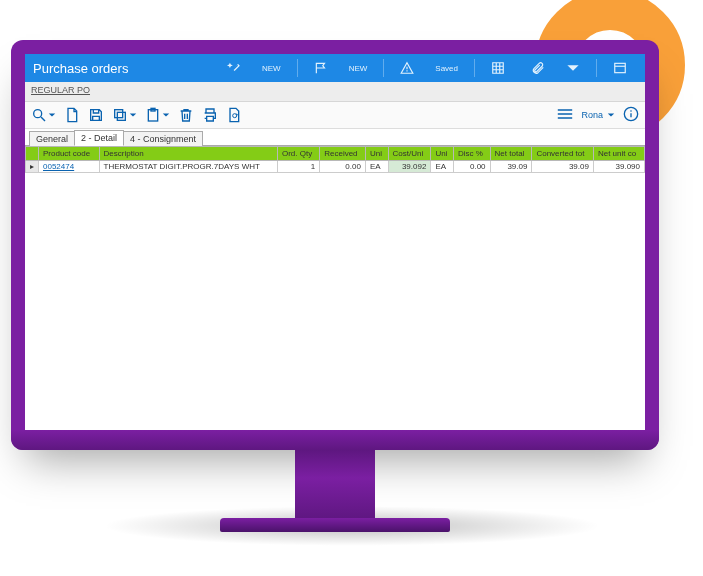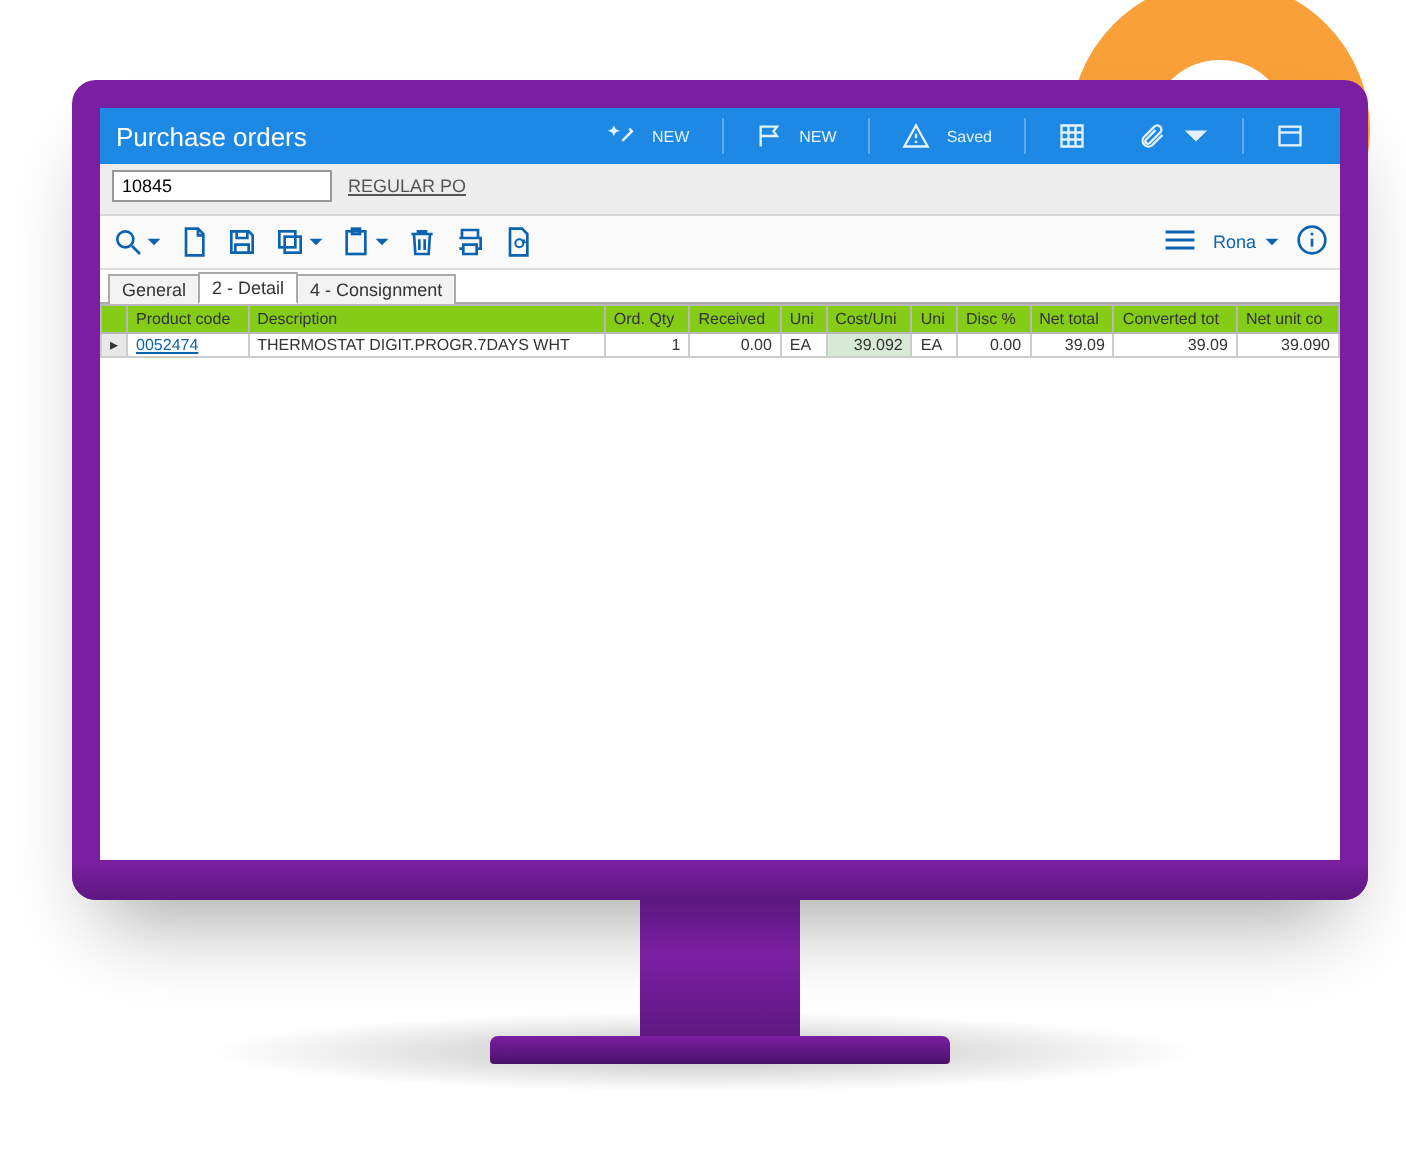--- a/index.html
+++ b/index.html
@@ -21,21 +21,21 @@
     height: 150px;
     border: 40px solid #F9A039;
     border-radius: 50%;
     z-index: 0;
   }
 
   
   .monitor {
     position: absolute;
     top: 40px;
-    left: 36px;
+    left: 11px;
     width: 648px;
     height: 500px;
     z-index: 2;
   }
   .monitor-frame {
     width: 100%;
     height: 410px;
     background: #7B1FA2;
     border-radius: 12px;
     padding: 14px;
@@ -89,21 +89,21 @@
     display: flex;
     align-items: center;
     padding: 0 8px;
     height: 28px;
     gap: 6px;
   }
   .titlebar .title { font-size: 13px; font-weight: 300; flex: 0 0 auto; margin-right: auto;}
   .titlebar .tb-action {
     display: flex;
     align-items: center;
-    gap: 8px;
+    gap: 21px;
     padding: 0 10px;
     height: 100%;
     font-size: 8px;
     cursor: pointer;
     color: #e3f2fd;
   }
   .titlebar .tb-action svg { width: 14px; height: 14px; }
   .titlebar .sep { width:1px; height:18px; background: rgba(255,255,255,0.3);}
   
   .po-row {
@@ -267,21 +267,20 @@
         <div class="tb-action">
           <svg viewBox="0 0 24 24">
               <rect x="3" y="4" width="18" height="16" fill="none" stroke="currentColor" stroke-width="2"></rect>
               <line x1="3" y1="9" x2="21" y2="9" stroke="currentColor" stroke-width="2"></line>
             </svg>
         </div>
       </div>
 
       <div class="po-row">
         <div class="fields">
-          <input type="text" value="10845" style="">
           <span class="po-type">REGULAR PO</span>
         </div>
       </div>
 
       <div class="toolbar">
         <div class="tool">
           <svg viewBox="0 0 24 24">
               <circle cx="10" cy="10" r="6" fill="none" stroke="currentColor" stroke-width="2"></circle>
               <line x1="15" y1="15" x2="21" y2="21" stroke="currentColor" stroke-width="2"></line>
             </svg>

